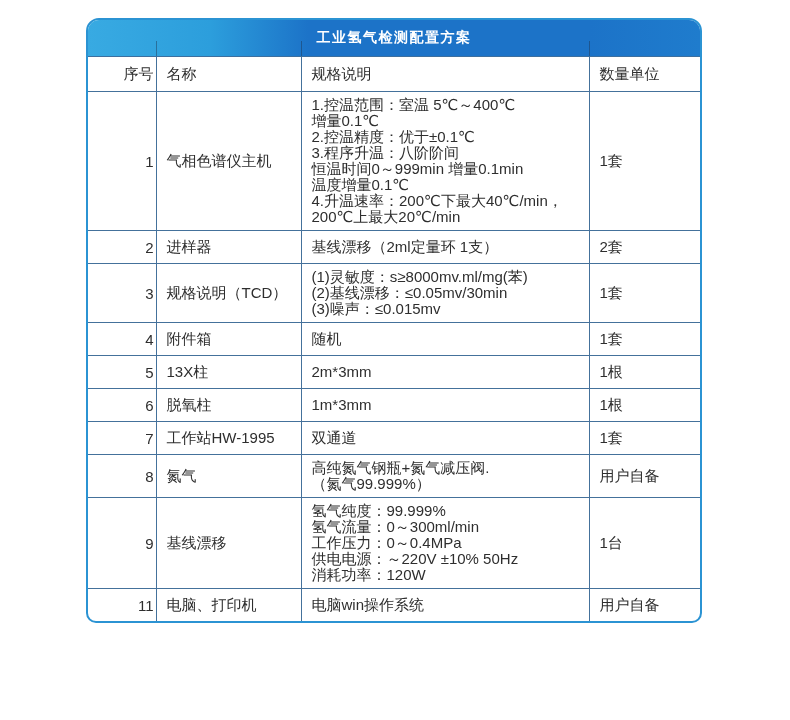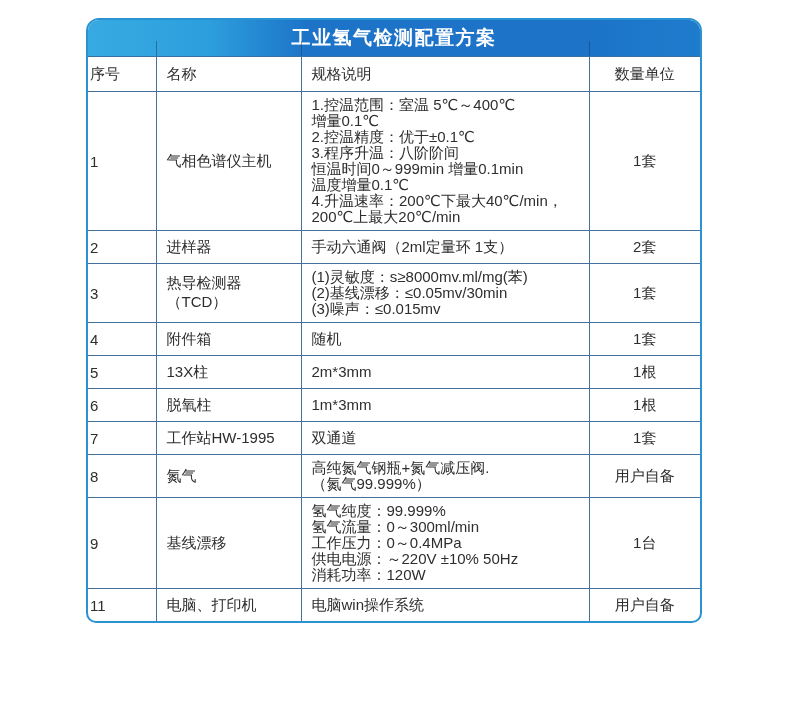--- a/index.html
+++ b/index.html
@@ -25,21 +25,21 @@
     position: relative;
     height: 36px;
     background: linear-gradient(90deg, #38AAE2 0%, #2C9EDC 20%, #1C73C8 36%, #1C73C8 82%, #1F7CCD 100%);
     border-bottom: 1px solid #3D6F9E;
     display: flex;
     align-items: center;
     justify-content: center;
   }
   .title-text {
     color: #ffffff;
-    font-size: 19px;
+    font-size: 14px;
     font-weight: bold;
     letter-spacing: 1.5px;
   }
   .hdr-divider {
     position: absolute;
     bottom: 0;
     width: 1px;
     height: 15px;
     background: rgba(30, 50, 75, 0.45);
   }
@@ -56,22 +56,22 @@
   }
   .grid th, .grid td {
     border: 1px solid #44719B;
     padding: 5px 10px;
     vertical-align: middle;
     height: 22px;
     font-weight: normal;
     text-align: left;
   }
   .grid th { height: 24px; }
-  .grid th:first-child, .grid td:first-child { border-left: none; text-align: left; padding: 5px 2px; }
-  .grid th:last-child, .grid td:last-child { border-right: none; text-align: center; }
+  .grid th:first-child, .grid td:first-child { border-left: none; text-align: right; padding: 5px 2px; }
+  .grid th:last-child, .grid td:last-child { border-right: none; }
   .grid thead th { border-top: none; }
   .grid tr:last-child td { border-bottom: none; }
   .spec-cell {
     white-space: pre-line;
     line-height: 16px;
   }
 </style>
 </head>
 <body>
 
@@ -110,26 +110,26 @@
 3.程序升温：八阶阶间
 恒温时间0～999min 增量0.1min
 温度增量0.1℃
 4.升温速率：200℃下最大40℃/min，
 200℃上最大20℃/min</td>
           <td>1套</td>
         </tr>
         <tr>
           <td>2</td>
           <td>进样器</td>
-          <td class="spec-cell">手动六通阀（2ml定量环 1支）</td>
+          <td class="spec-cell">基线漂移（2ml定量环 1支）</td>
           <td>2套</td>
         </tr>
         <tr>
           <td>3</td>
-          <td>热导检测器（TCD）</td>
+          <td>规格说明（TCD）</td>
           <td class="spec-cell">(1)灵敏度：s≥8000mv.ml/mg(苯)
 (2)基线漂移：≤0.05mv/30min
 (3)噪声：≤0.015mv</td>
           <td>1套</td>
         </tr>
         <tr>
           <td>4</td>
           <td>附件箱</td>
           <td class="spec-cell">随机</td>
           <td>1套</td>

